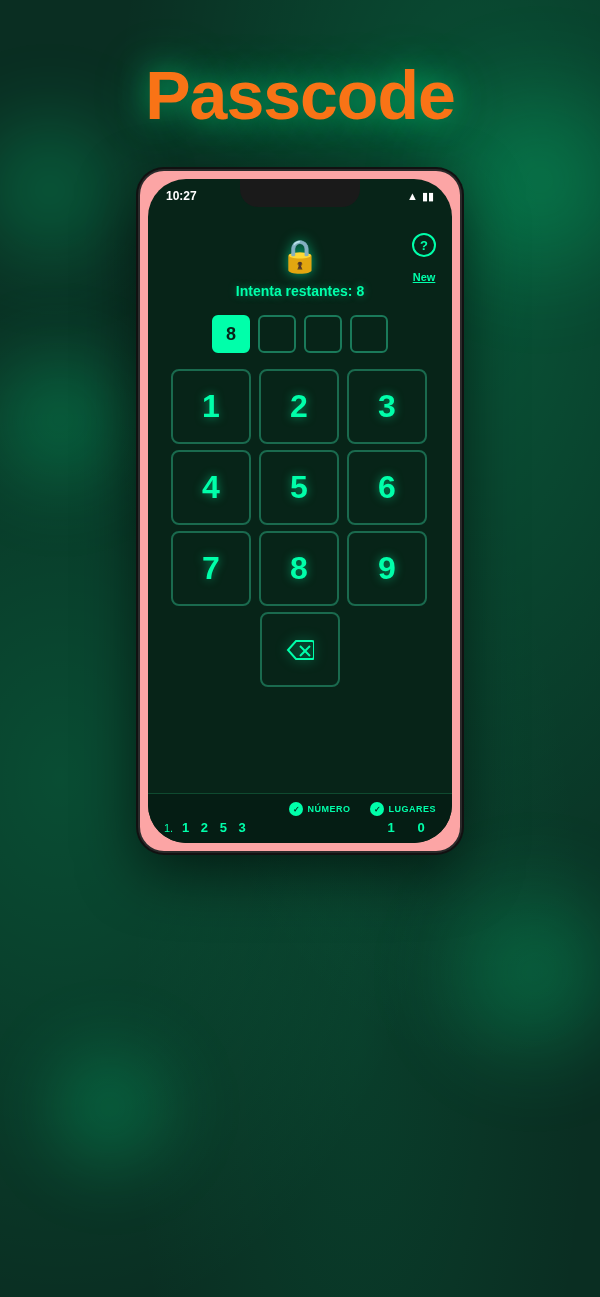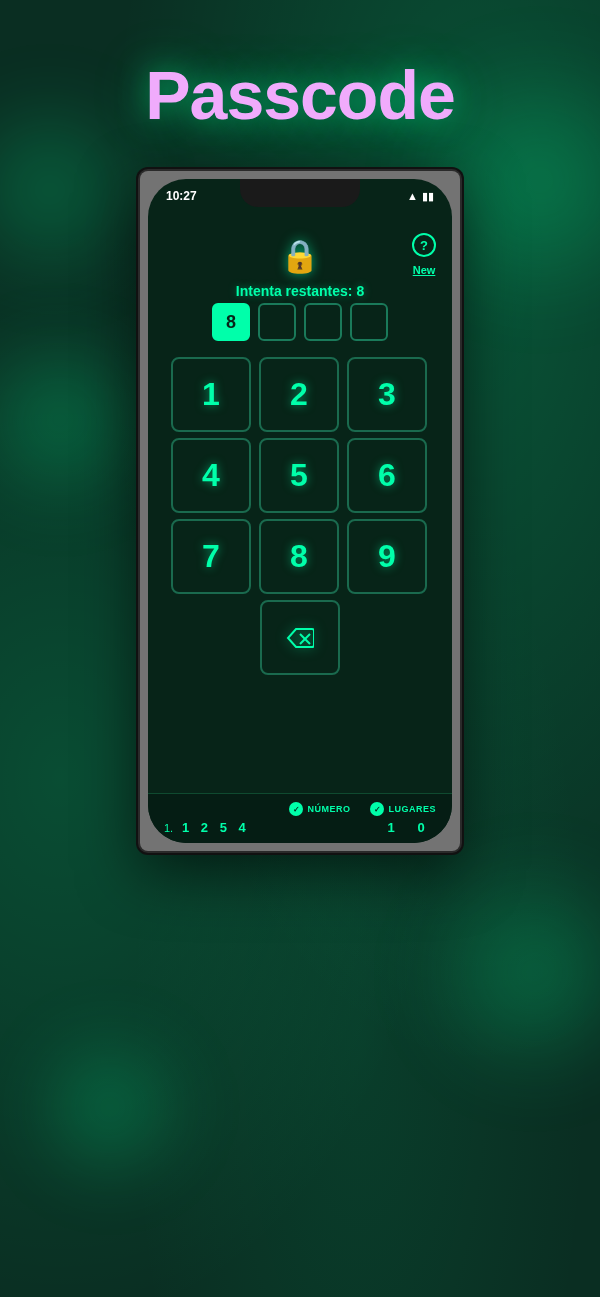--- a/index.html
+++ b/index.html
@@ -43,41 +43,41 @@
       flex-direction: column;
       align-items: center;
       width: 100%;
       height: 100%;
     }
 
     
     .title {
       margin-top: 60px;
       text-align: center;
-      color: #f0abfc;
+      color: #f97316;
       font-size: 68px;
       font-weight: 900;
       line-height: 1.05;
       text-shadow: 0 0 30px rgba(0,255,150,0.5), 0 0 60px rgba(0,255,150,0.3);
       letter-spacing: -1px;
     }
 
     
     .phone-wrapper {
       margin-top: 40px;
       position: relative;
       width: 320px;
       height: 680px;
     }
 
     .phone-outer {
       position: absolute;
       inset: 0;
-      background: #737373;
-      border-radius: 8px;
+      background: #fca5a5;
+      border-radius: 24px;
       box-shadow: 0 0 0 2px #2a2a2a, 0 0 0 4px #111, 0 20px 60px rgba(0,0,0,0.6);
     }
 
     .phone-inner {
       position: absolute;
       top: 8px; left: 8px; right: 8px; bottom: 8px;
       background: #072418;
       border-radius: 38px;
       overflow: hidden;
     }
@@ -168,29 +168,29 @@
       justify-content: center;
       color: #00ffaa;
       font-size: 13px;
       font-weight: bold;
     }
     .new-label {
       color: #00ffaa;
       font-size: 11px;
       font-weight: bold;
       text-decoration: underline;
-      margin-top: 7px;
+      margin-top: 14px;
     }
 
     
     .attempts-text {
       color: #00ffaa;
       font-size: 14px;
       font-weight: bold;
-      margin-bottom: 4px;
+      margin-bottom: 16px;
       text-shadow: 0 0 8px rgba(0,255,170,0.4);
     }
 
     
     .code-slots {
       display: flex;
       gap: 8px;
       margin-bottom: 16px;
     }
     .slot {
@@ -405,21 +405,21 @@
                 <div class="check-icon">✓</div>
                 <span>NÚMERO</span>
               </div>
               <div class="bottom-col-label">
                 <div class="check-icon">✓</div>
                 <span>LUGARES</span>
               </div>
             </div>
             <div class="history-row">
               <span class="row-num">1.</span>
-              <span class="row-guess">1  2  5  4</span>
+              <span class="row-guess">1  2  5  3</span>
               <span class="row-score">1</span>
               <span class="row-score2">0</span>
             </div>
           </div>
 
         </div>
       </div>
     </div>
   </div>
 

